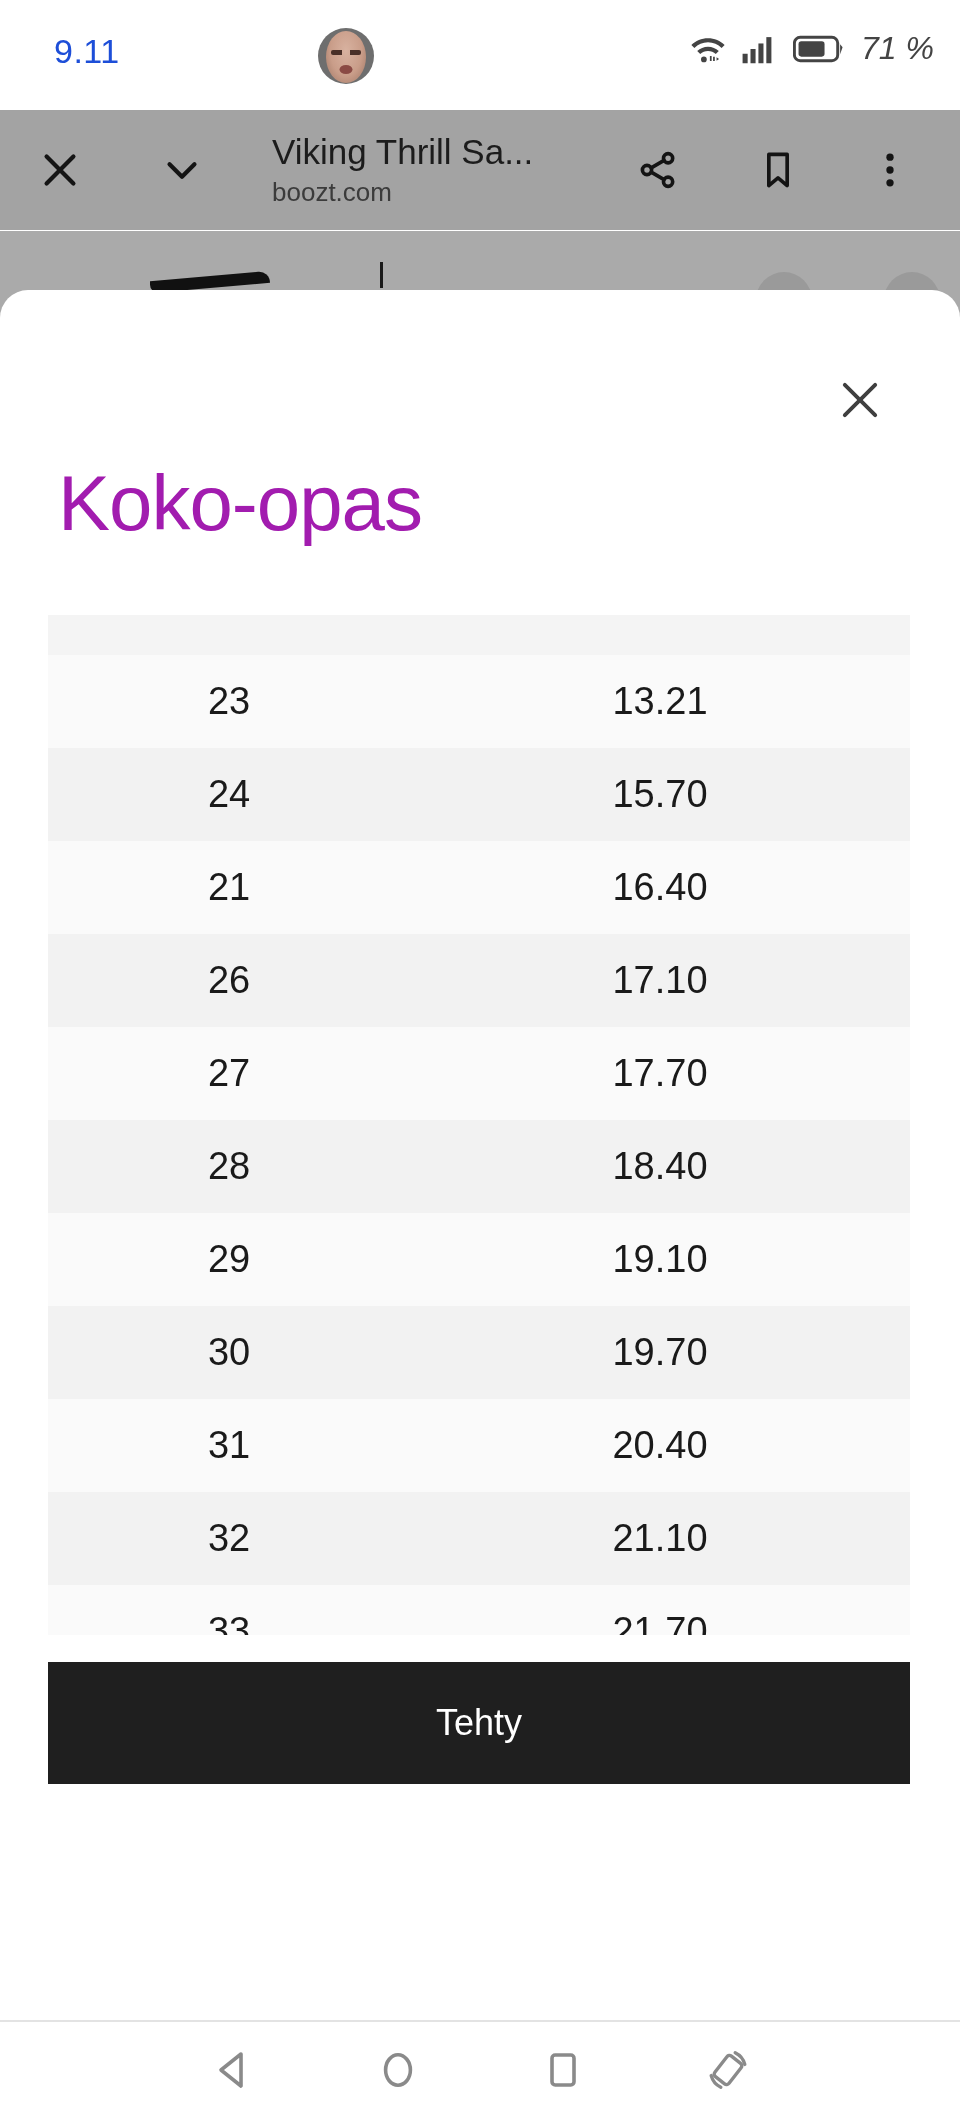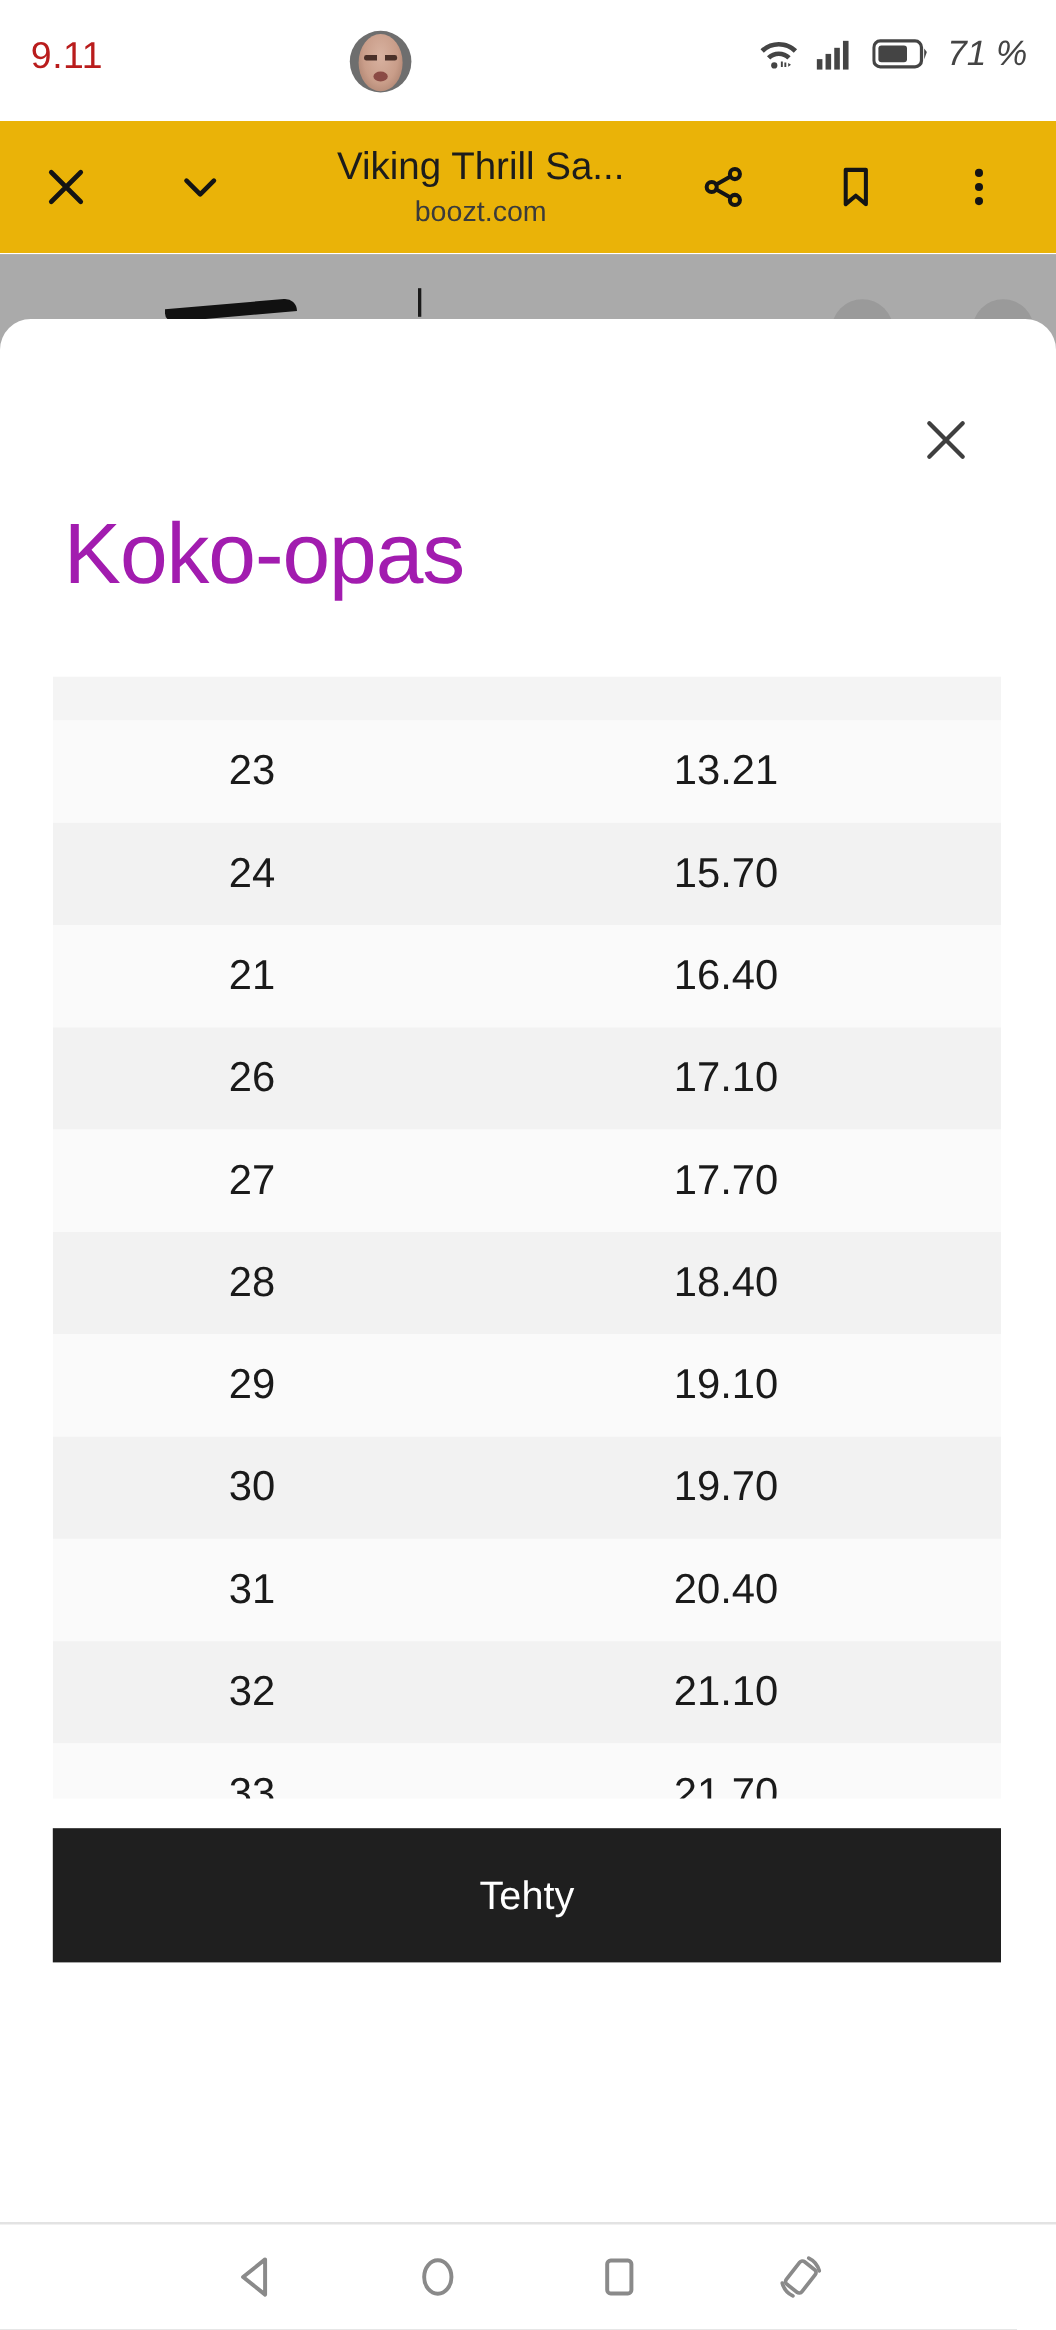--- a/index.html
+++ b/index.html
@@ -10,22 +10,22 @@
     overflow: hidden;
   }
   .screen { position: relative; width: 960px; height: 2118px; background:#fff; }
 
   
   .statusbar {
     position: absolute; left:0; top:0; width:960px; height:110px;
     display:flex; align-items:center; background:#fff;
   }
   .status-time {
-    position:absolute; left:28px; top:32px;
-    font-size:34px; color:#b91c1c; letter-spacing:.5px;
+    position:absolute; left:54px; top:32px;
+    font-size:34px; color:#1d4ed8; letter-spacing:.5px;
   }
   .status-avatar {
     position:absolute; left:318px; top:28px;
     width:56px; height:56px; border-radius:50%;
     background:#6e6e6e; overflow:hidden;
   }
   .status-avatar .face {
     position:absolute; left:50%; top:52%; transform:translate(-50%,-50%);
     width:40px; height:52px; border-radius:50%;
     background: radial-gradient(ellipse at 50% 38%, #d8b2a0 0%, #c99d89 55%, #9d7462 100%);
@@ -43,22 +43,21 @@
   .status-right {
     position:absolute; right:26px; top:30px;
     display:flex; align-items:center; gap:14px;font-style:italic;
   }
   .status-right svg { display:block; }
   .battery-text { font-size:32px; color:#444; margin-left:2px; white-space:nowrap;}
 
   
   .toolbar {
     position:absolute; left:0; top:110px; width:960px; height:120px;
-    background:#eab308;
-    text-align:center;
+    background:#a3a3a3;
   }
   .tb-btn {
     position:absolute; top:50%; transform:translateY(-50%);
     width:68px; height:68px; display:flex; align-items:center; justify-content:center;
   }
   .tb-close { left:26px; }
   .tb-chevron { left:148px; }
   .tb-share { right:268px; }
   .tb-bookmark { right:148px; }
   .tb-more { right:36px; }

